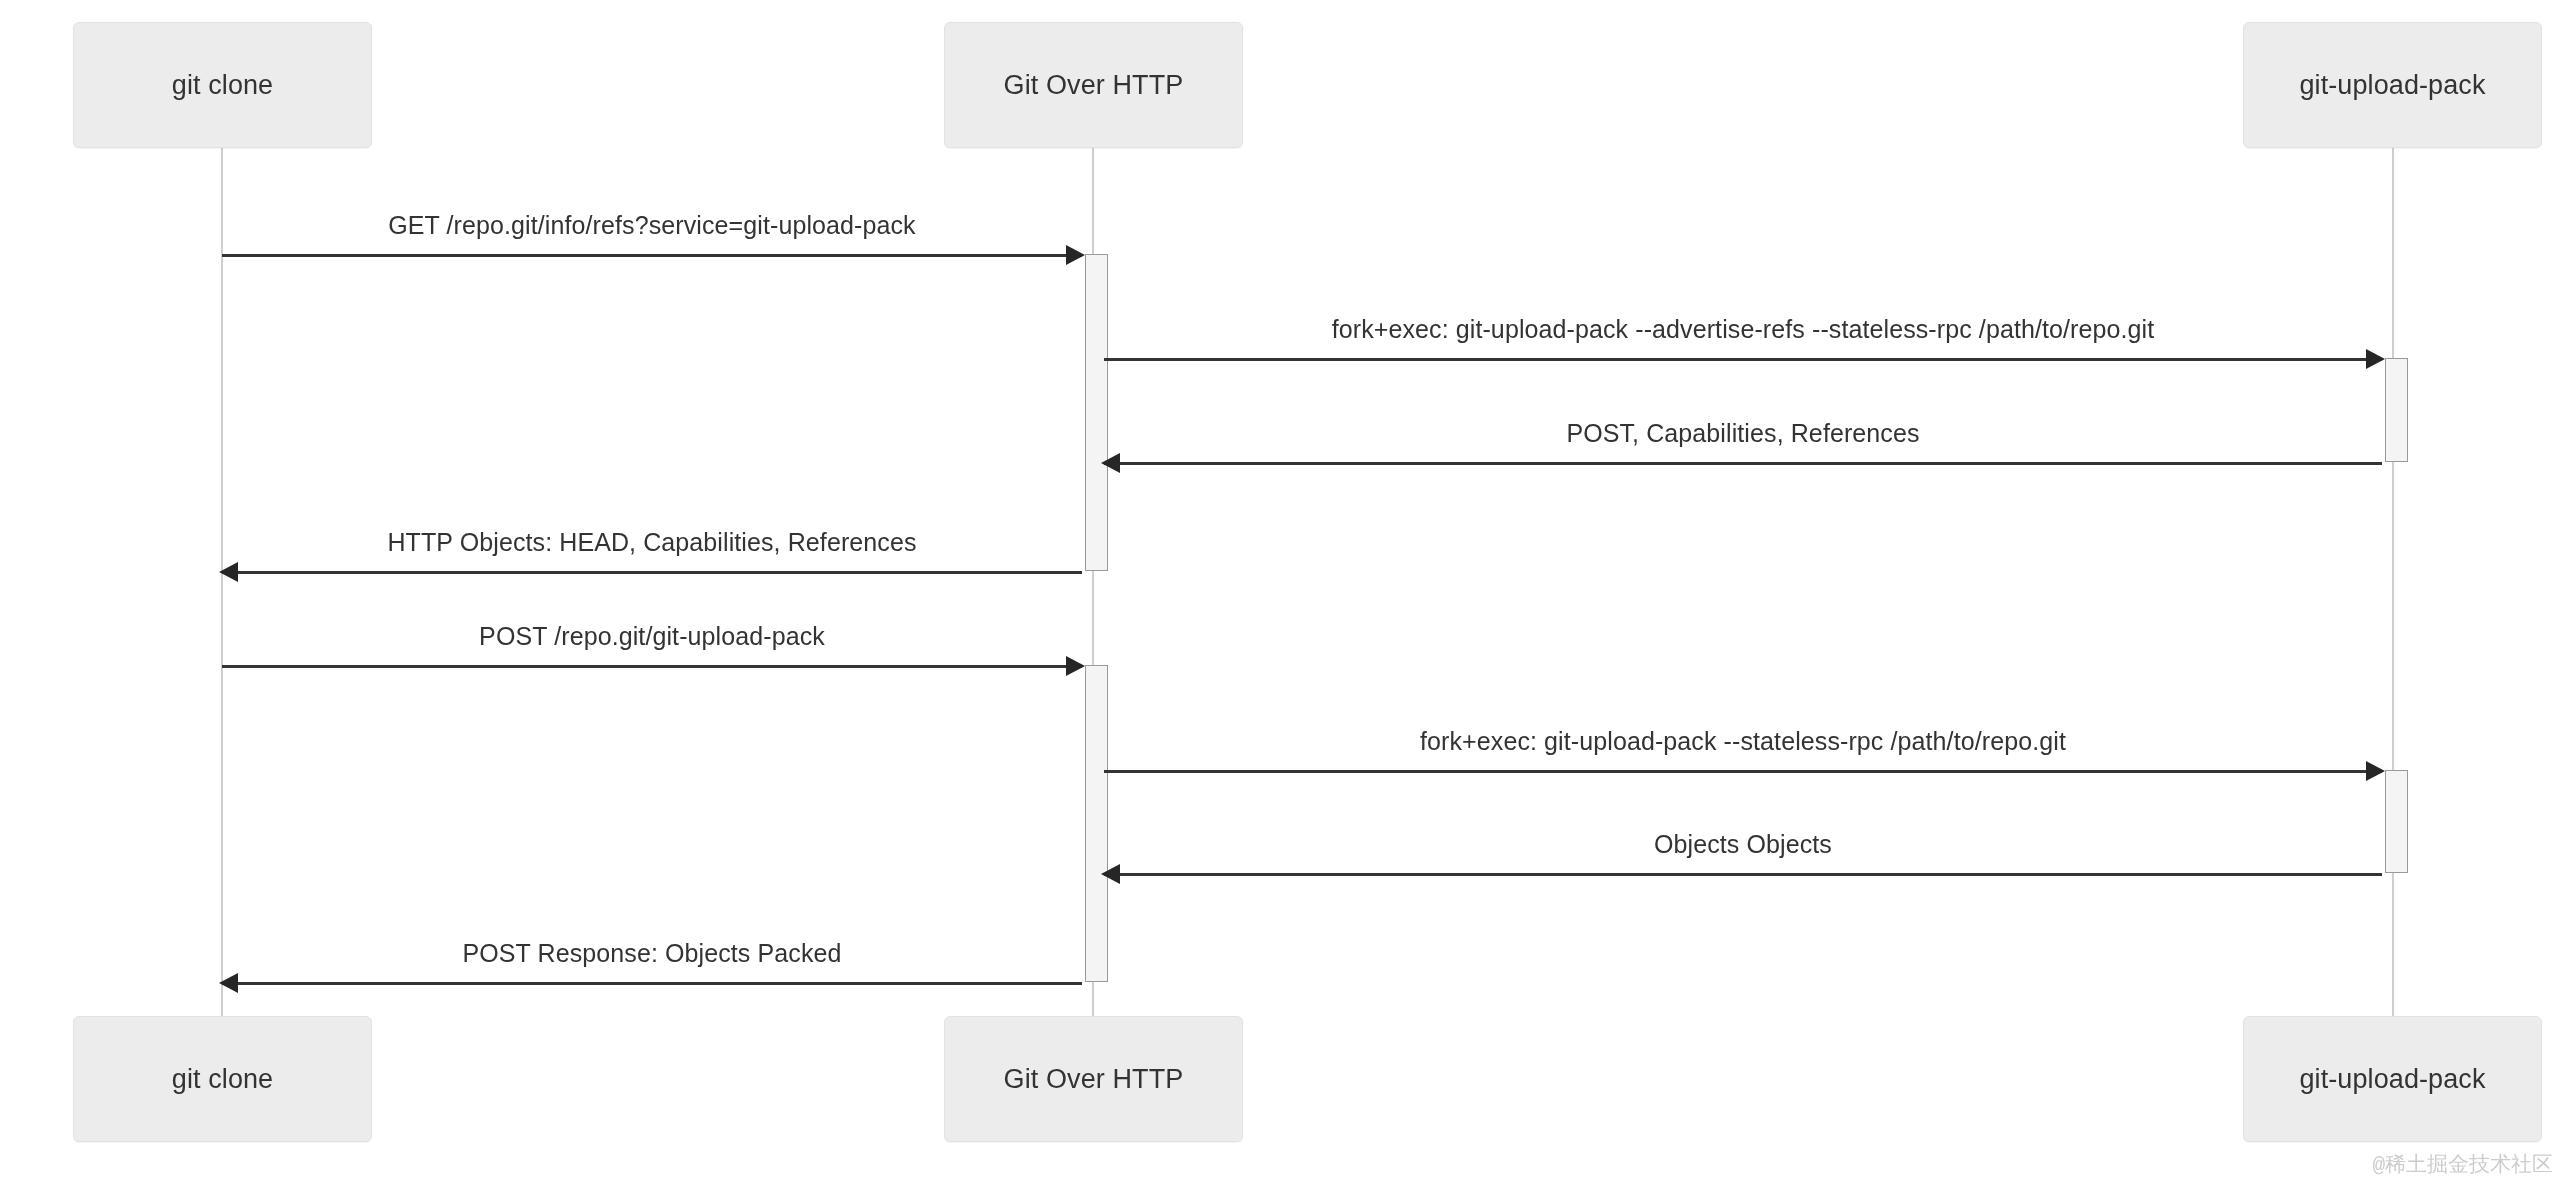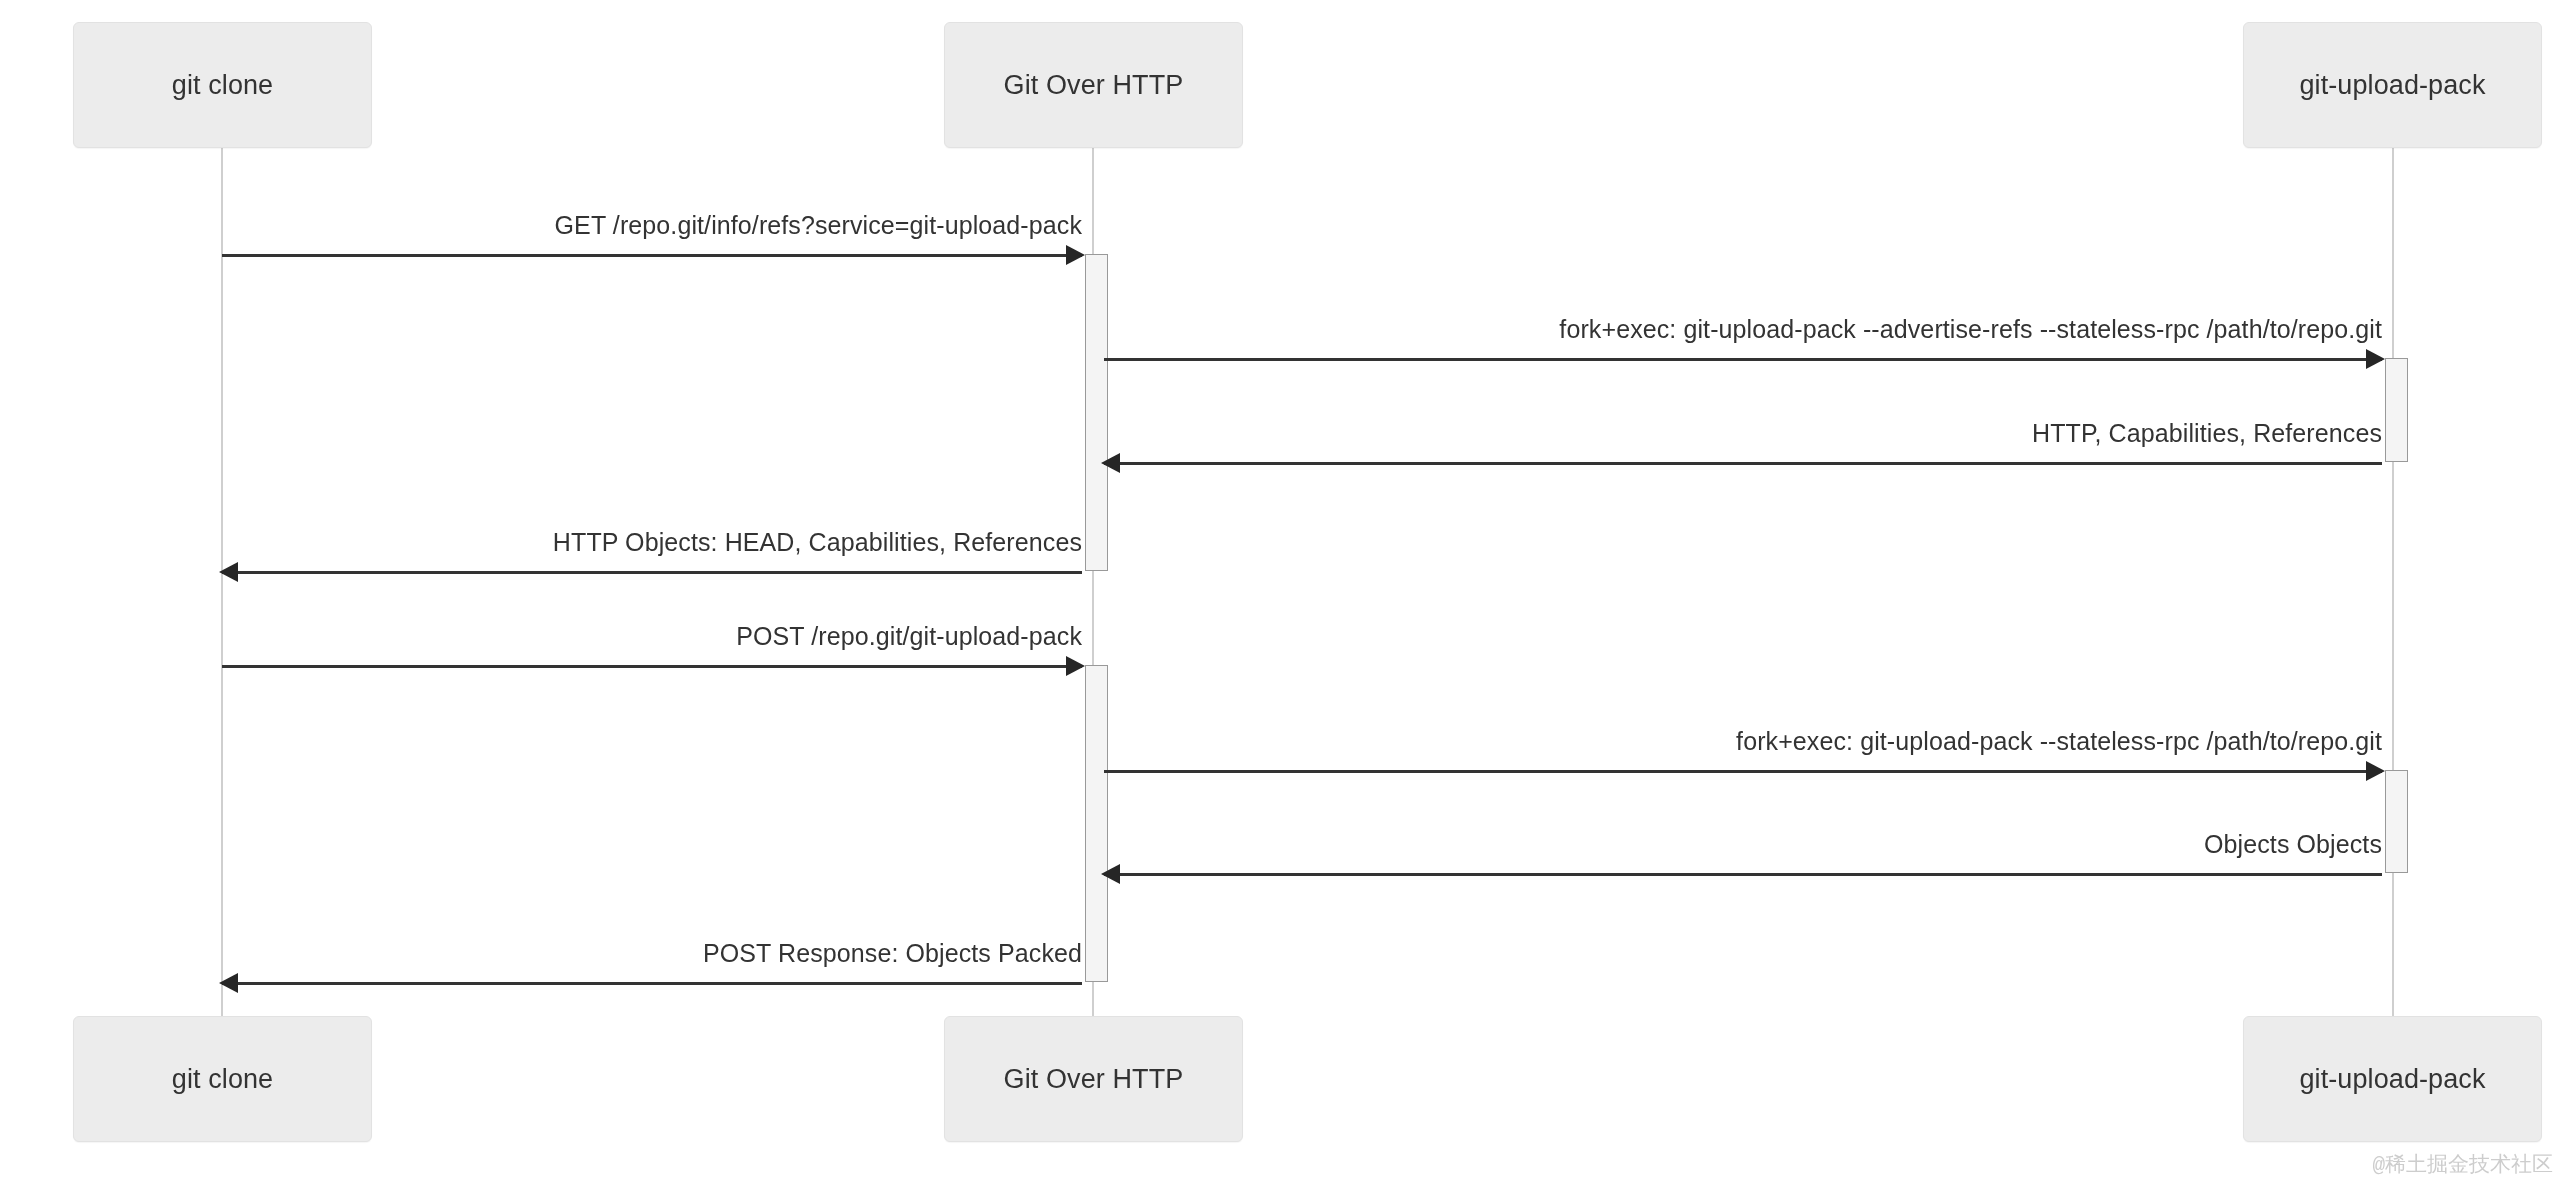--- a/index.html
+++ b/index.html
@@ -84,21 +84,21 @@
     border-left: 19px solid #262626;
   }
   .msg.to-left .head {
     left: -3px;
     border-right: 19px solid #262626;
   }
   .msg .mlabel {
     position: absolute;
     bottom: 14px;
     width: 100%;
-    text-align: right;
+    text-align: center;
     font-size: 25px;
     color: #333333;
     font-family: "Liberation Sans", sans-serif;
     white-space: nowrap;
     letter-spacing: 0.1px;
   }
 
   
   #watermark {
     position: absolute;
@@ -135,21 +135,21 @@
         <div class="mlabel">GET /repo.git/info/refs?service=git-upload-pack</div>
       </div>
       <div class="msg to-right" style="left: 1104px; top: 358px; width: 1278px;">
         <div class="line"></div>
         <div class="head"></div>
         <div class="mlabel">fork+exec: git-upload-pack --advertise-refs --stateless-rpc /path/to/repo.git</div>
       </div>
       <div class="msg to-left" style="left: 1104px; top: 462px; width: 1278px;">
         <div class="line"></div>
         <div class="head"></div>
-        <div class="mlabel">HTTP, Capabilities, References</div>
+        <div class="mlabel">POST, Capabilities, References</div>
       </div>
       <div class="msg to-left" style="left: 222px; top: 571px; width: 860px;">
         <div class="line"></div>
         <div class="head"></div>
         <div class="mlabel">HTTP Objects: HEAD, Capabilities, References</div>
       </div>
       <div class="msg to-right" style="left: 222px; top: 665px; width: 860px;">
         <div class="line"></div>
         <div class="head"></div>
         <div class="mlabel">POST /repo.git/git-upload-pack</div>

